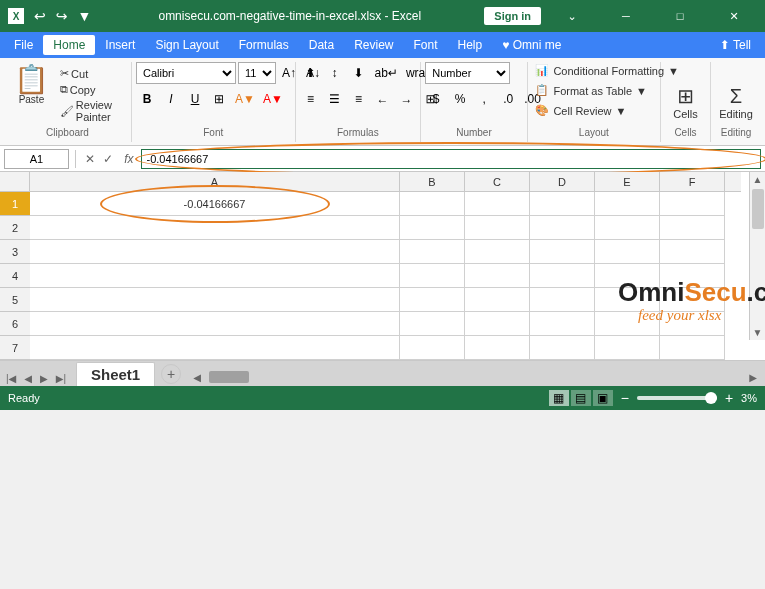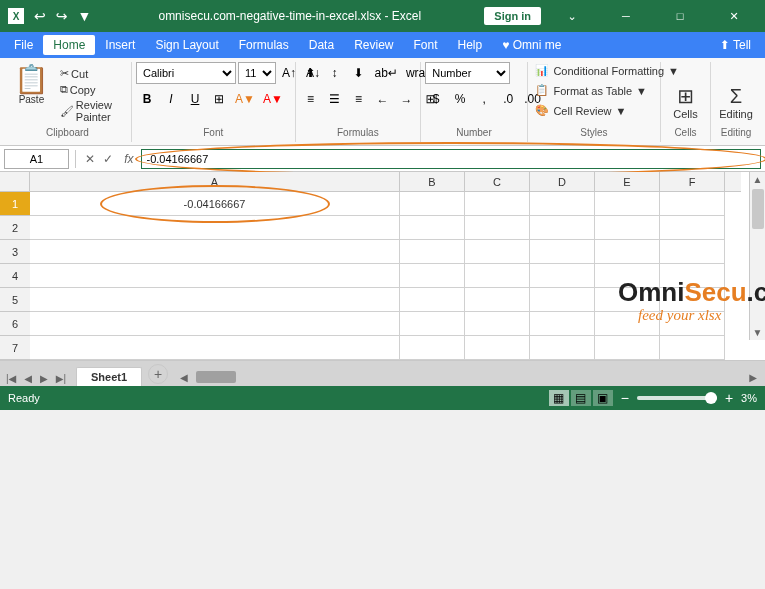--- a/index.html
+++ b/index.html
@@ -275,21 +275,21 @@
       padding: 0 4px;
       border-top: 1px solid #c8c8c8;
     }
     .sheet-tab-nav { display: flex; gap: 4px; align-items: center; margin-right: 8px; }
     .sheet-tab-nav-btn { font-size: 10px; color: #666; cursor: pointer; padding: 2px; }
     .sheet-tab {
       background: white;
       border: 1px solid #c8c8c8;
       border-bottom: none;
       padding: 3px 14px;
-      font-size: 11px;
+      font-size: 15px;
       color: #333;
       cursor: pointer;
       border-radius: 2px 2px 0 0;
     }
     .sheet-tab.active { background: white; font-weight: 600; }
     .new-sheet-btn { width: 20px; height: 20px; background: transparent; border: 1px solid #c8c8c8; border-radius: 50%; display: flex; align-items: center; justify-content: center; font-size: 14px; cursor: pointer; color: #666; margin-left: 6px; margin-bottom: 2px; }
 
     
     .oval-annotation {
       position: absolute;
@@ -464,21 +464,21 @@
         <span>📋</span>
         <span>Format as Table</span>
         <span>▼</span>
       </div>
       <div class="styles-btn">
         <span>🎨</span>
         <span>Cell Review</span>
         <span>▼</span>
       </div>
     </div>
-    <div class="ribbon-group-label">Styles</div>
+    <div class="ribbon-group-label">Layout</div>
   </div>
 
   <div class="ribbon-group cells-group">
     <div class="ribbon-group-content" style="flex-direction:column; align-items:center; justify-content:center;">
       <div class="cells-btn">
         <span style="font-size:20px;">⊞</span>
         <span>Cells</span>
       </div>
     </div>
     <div class="ribbon-group-label">Cells</div>

